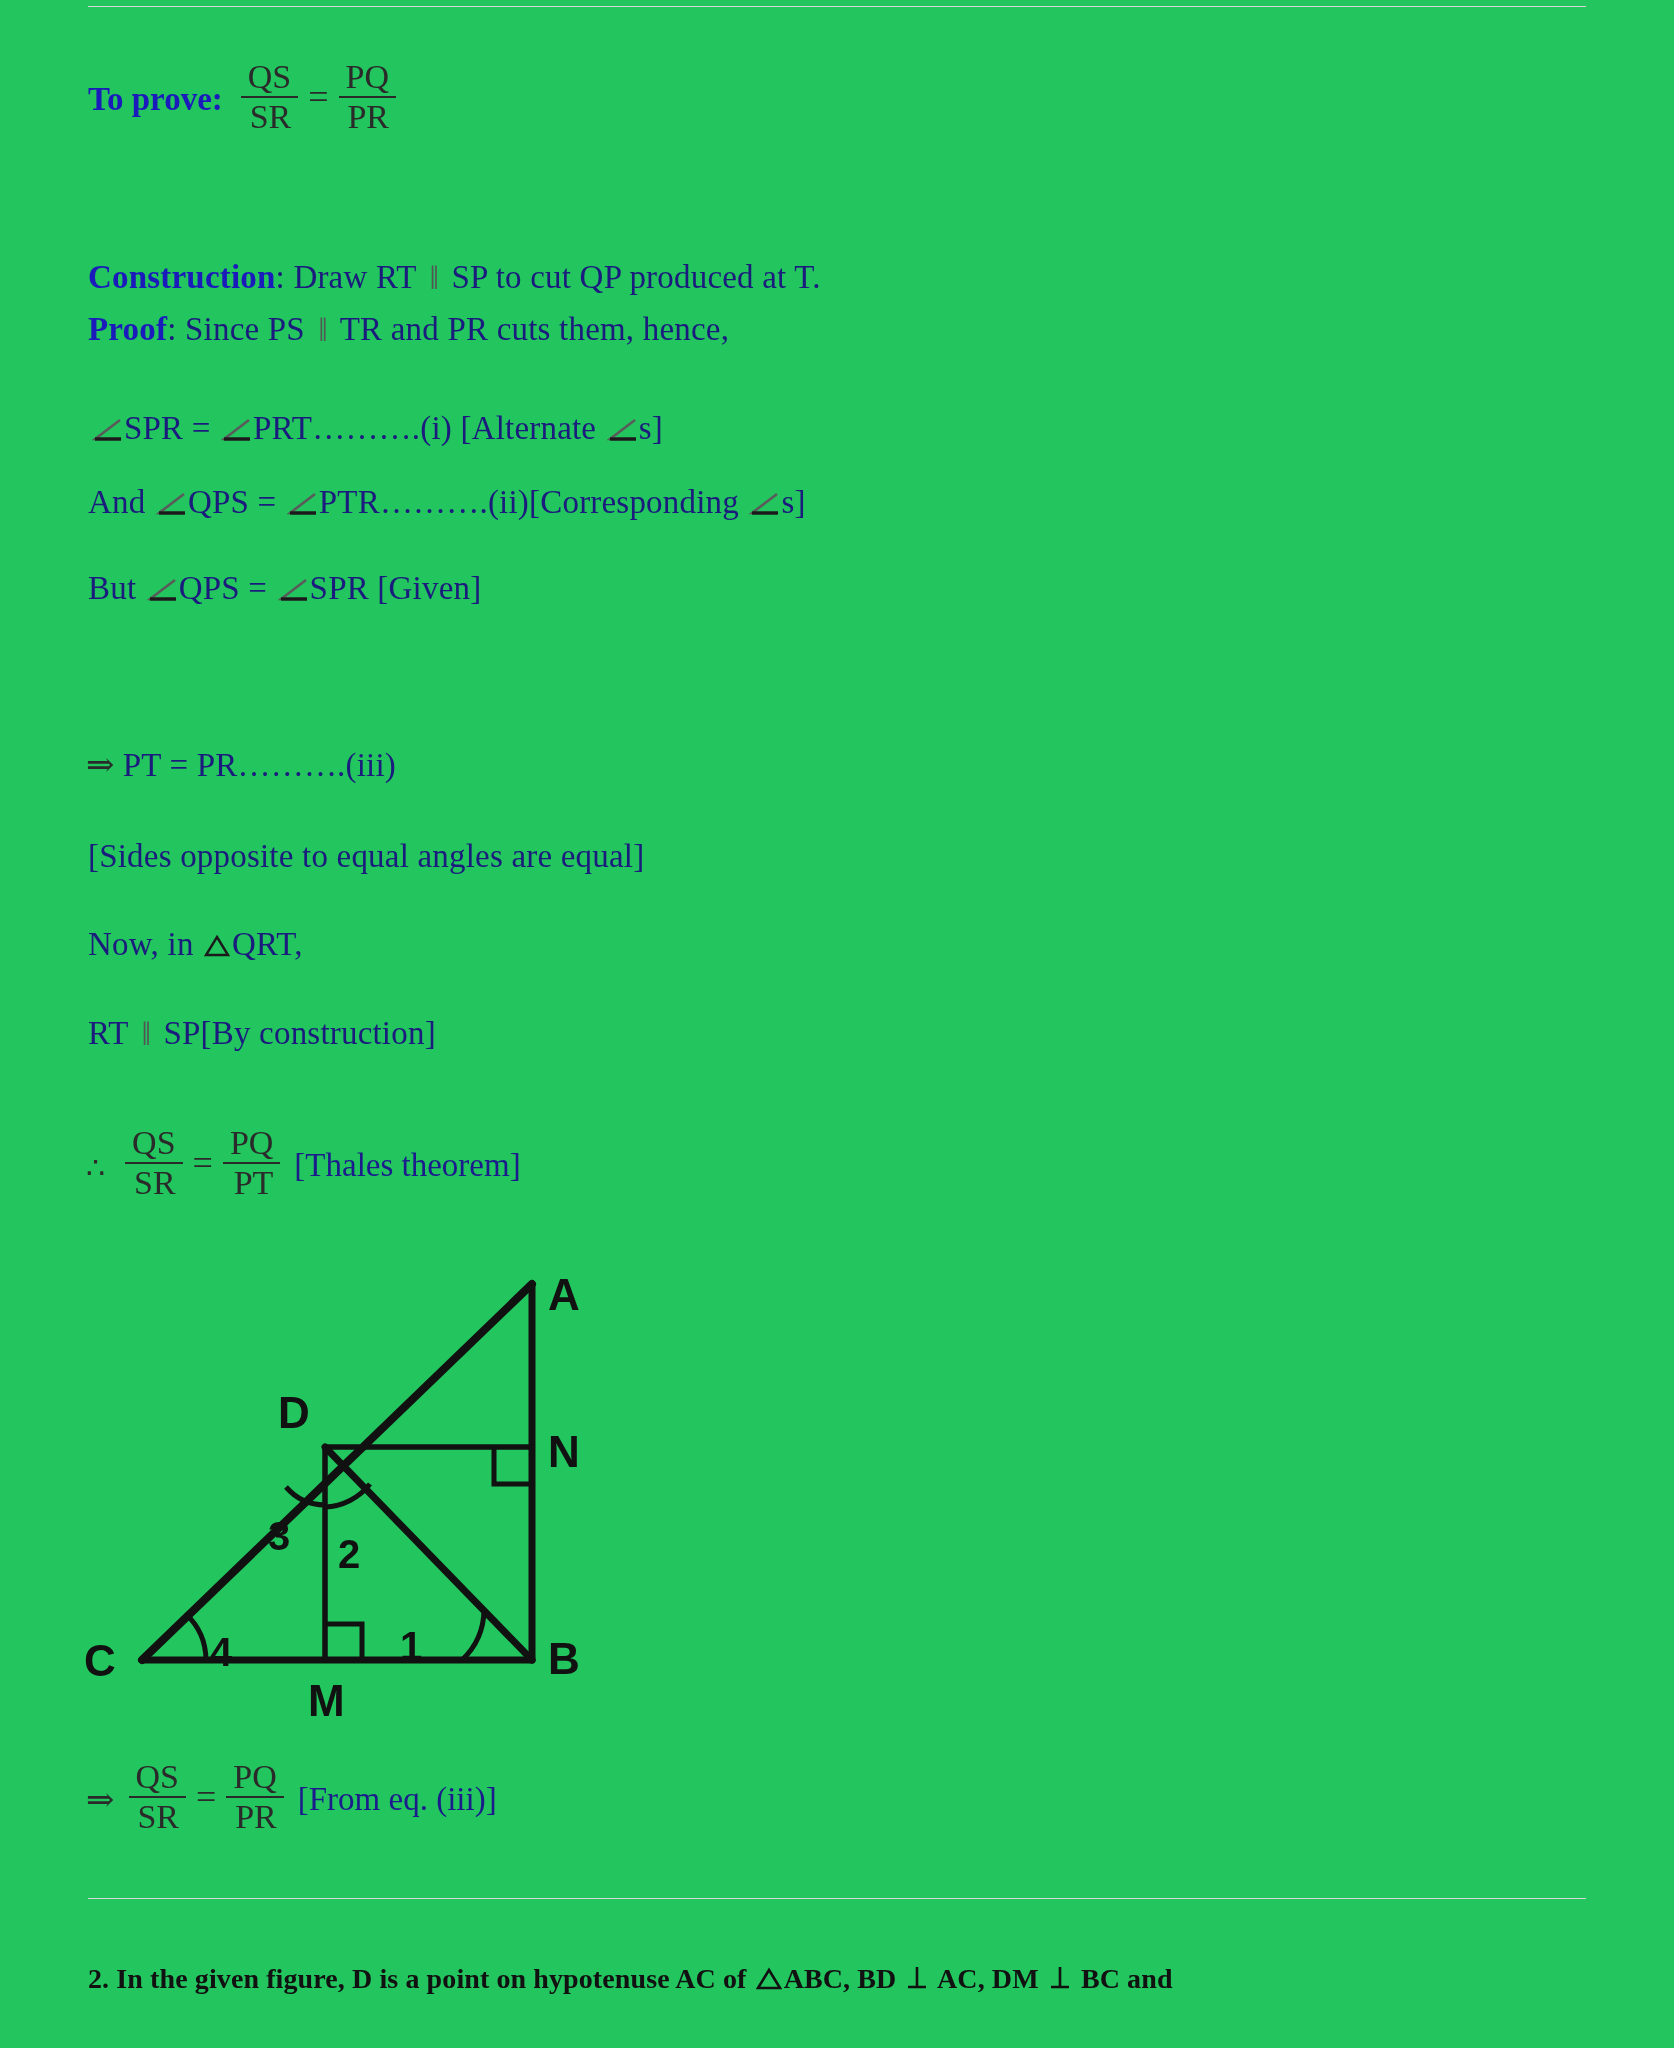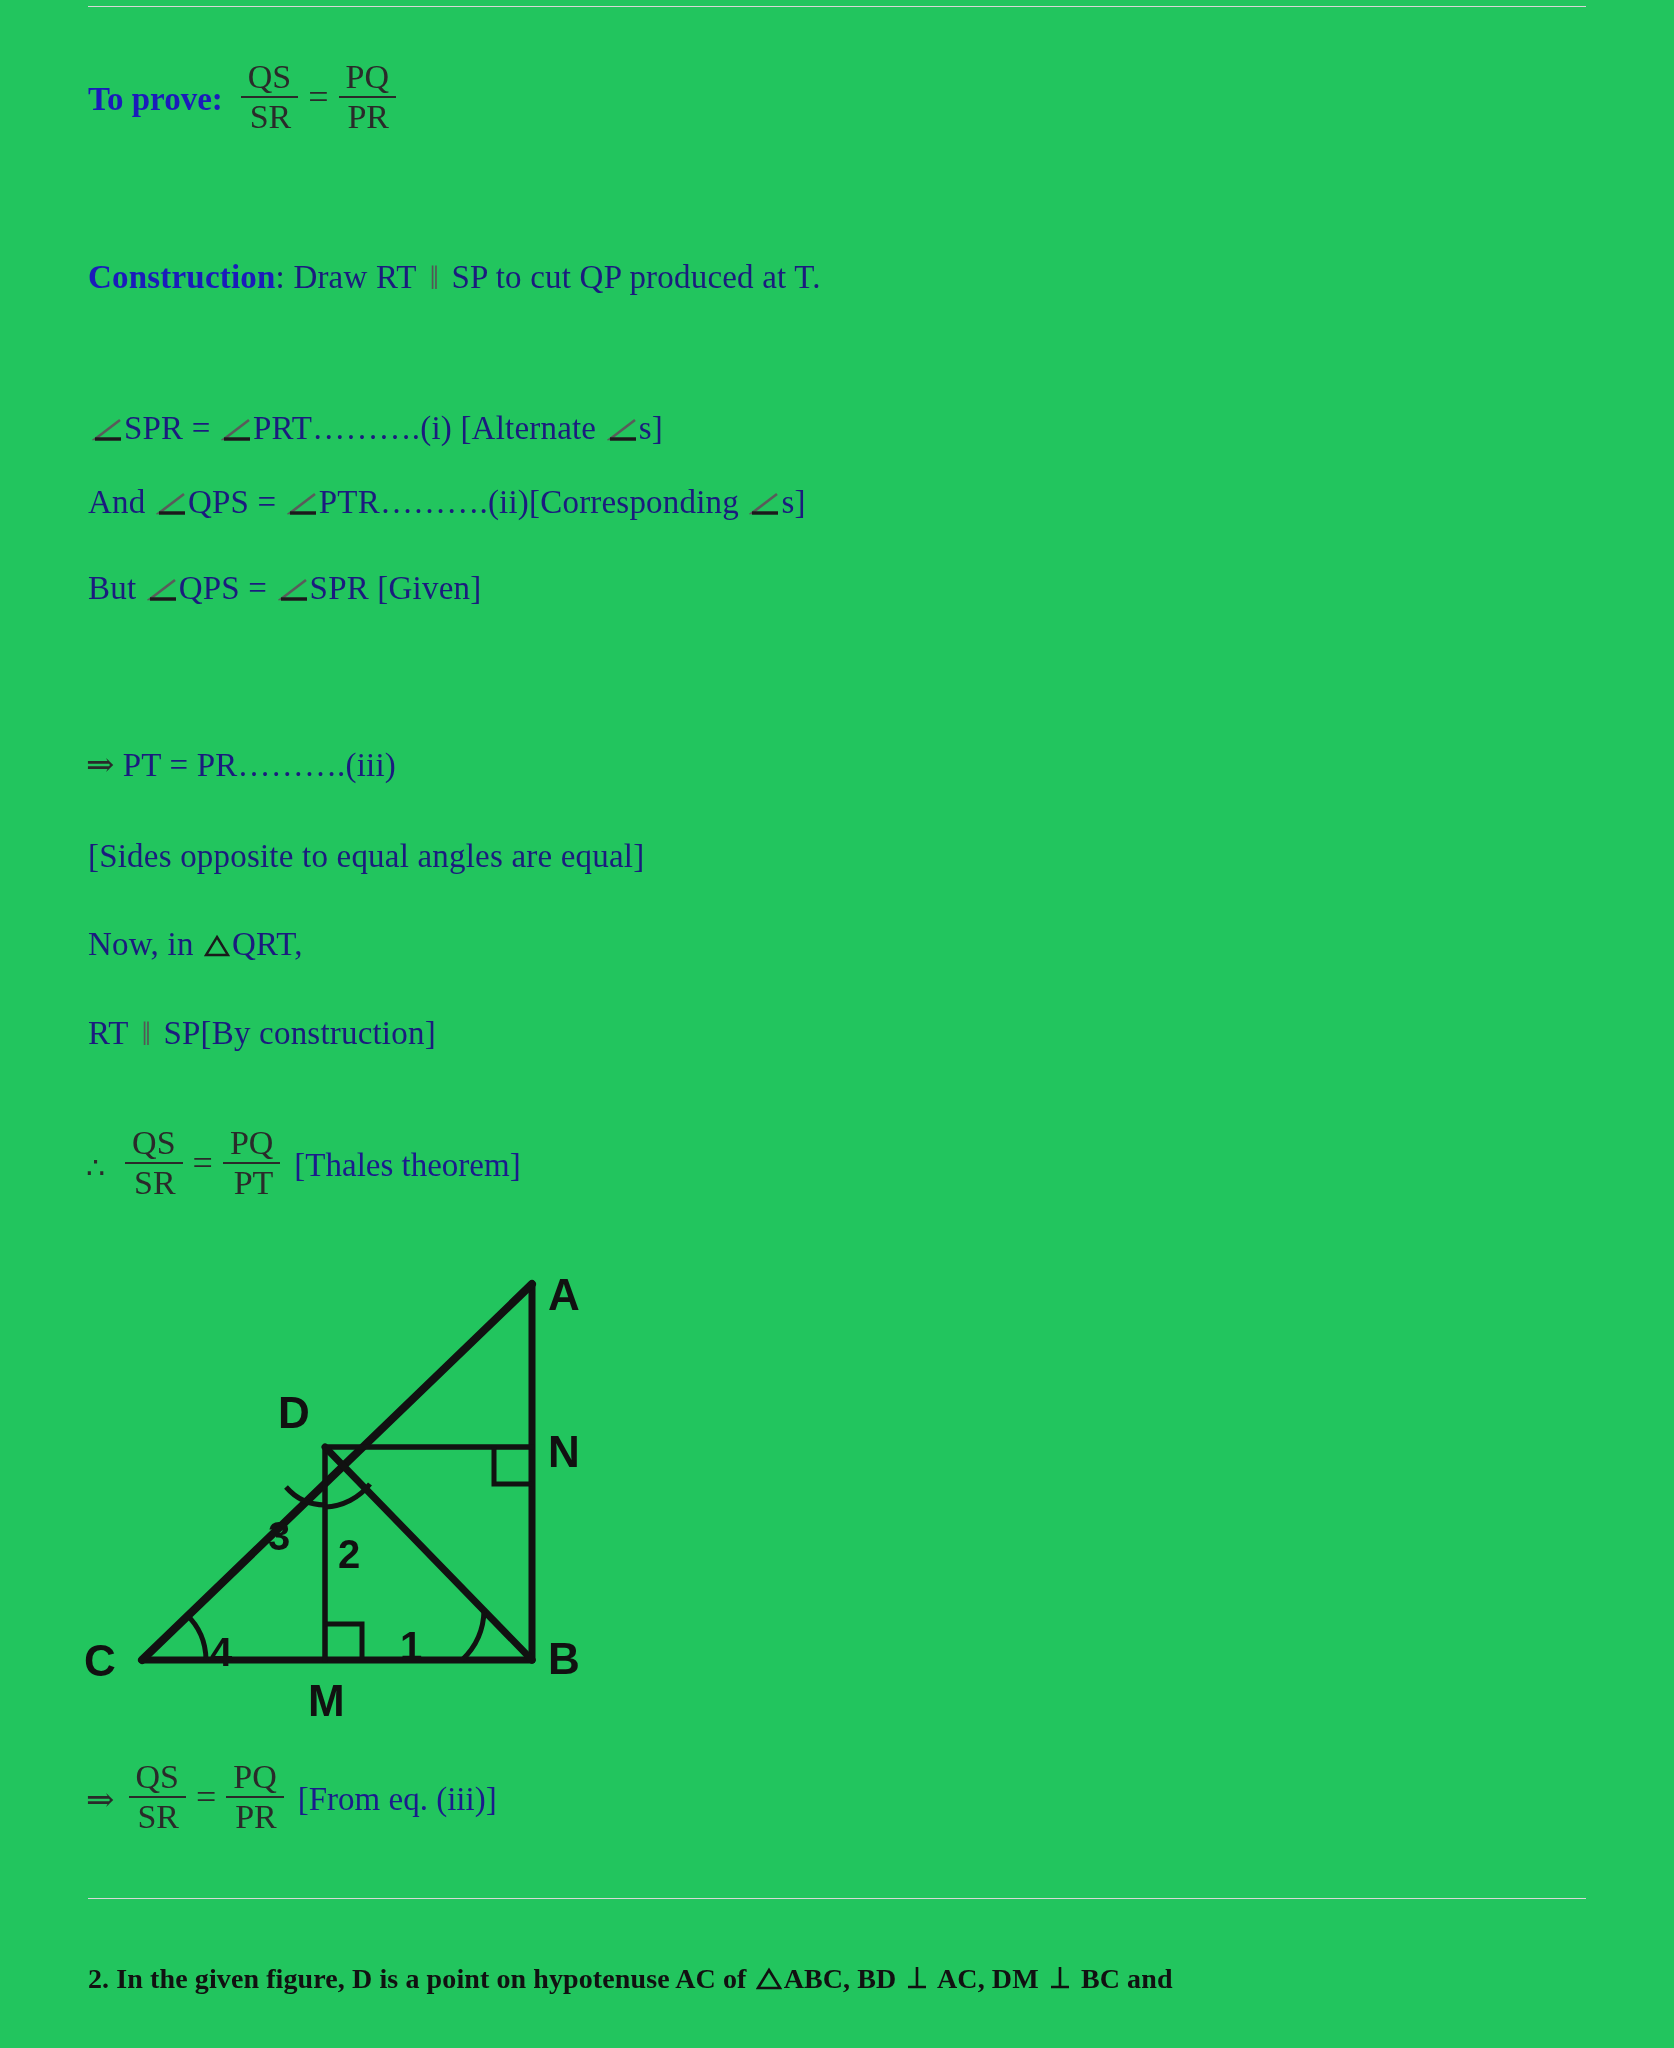--- a/index.html
+++ b/index.html
@@ -177,20 +177,23 @@
     <span class="frac">
       <span class="num">PQ</span>
       <span class="den">PR</span>
     </span>
   </div>
 
   <div class="line" style="top:224px;margin-top:36px;">
     <span class="lbl">Construction</span><span>: Draw RT </span><span class="par">‖</span><span> SP to cut QP produced at T.</span>
   </div>
 
+  <div class="line" style="top:312px;">
+    <span class="lbl">Proof</span><span>: Since PS </span><span class="par">‖</span><span> TR and PR cuts them, hence,</span>
+  </div>
 
   <div class="line" style="top:412px; left:90px;">
     <span></span><span class="ang"><svg width="30" height="24" viewBox="0 0 30 24">
           <path d="M28 2 L3 21 L29 21" fill="none" stroke="#5a5a5a" stroke-width="2.6"></path>
           <path d="M3 21 L29 21" fill="none" stroke="#1a1a1a" stroke-width="3.4"></path>
         </svg></span><span>SPR</span><span> = </span><span class="ang"><svg width="30" height="24" viewBox="0 0 30 24">
           <path d="M28 2 L3 21 L29 21" fill="none" stroke="#5a5a5a" stroke-width="2.6"></path>
           <path d="M3 21 L29 21" fill="none" stroke="#1a1a1a" stroke-width="3.4"></path>
         </svg></span><span>PRT</span><span>……….(i) [Alternate </span><span class="ang"><svg width="30" height="24" viewBox="0 0 30 24">
           <path d="M28 2 L3 21 L29 21" fill="none" stroke="#5a5a5a" stroke-width="2.6"></path>

